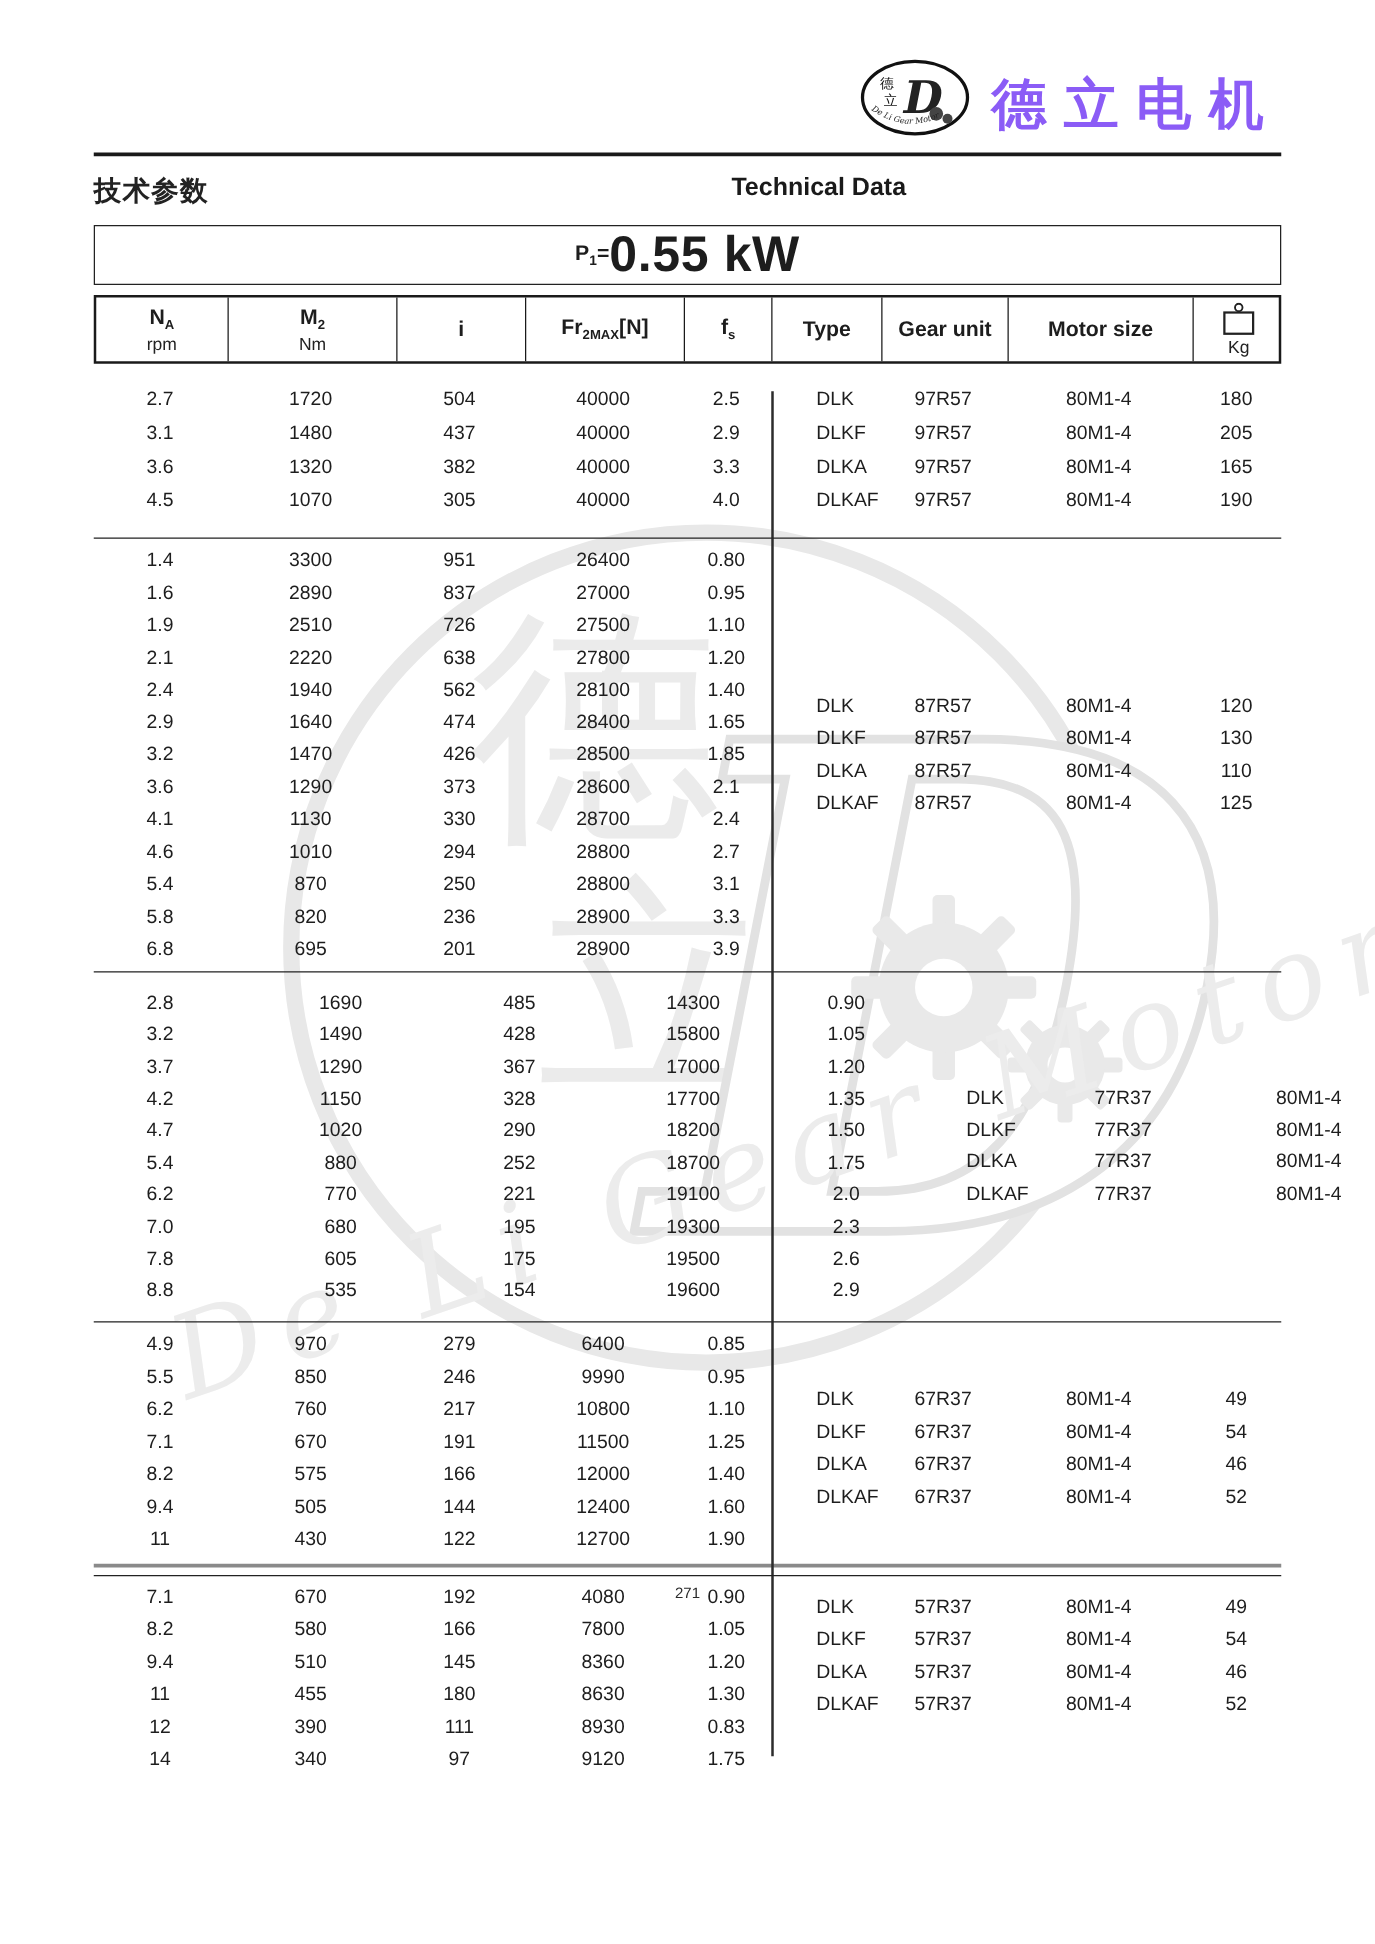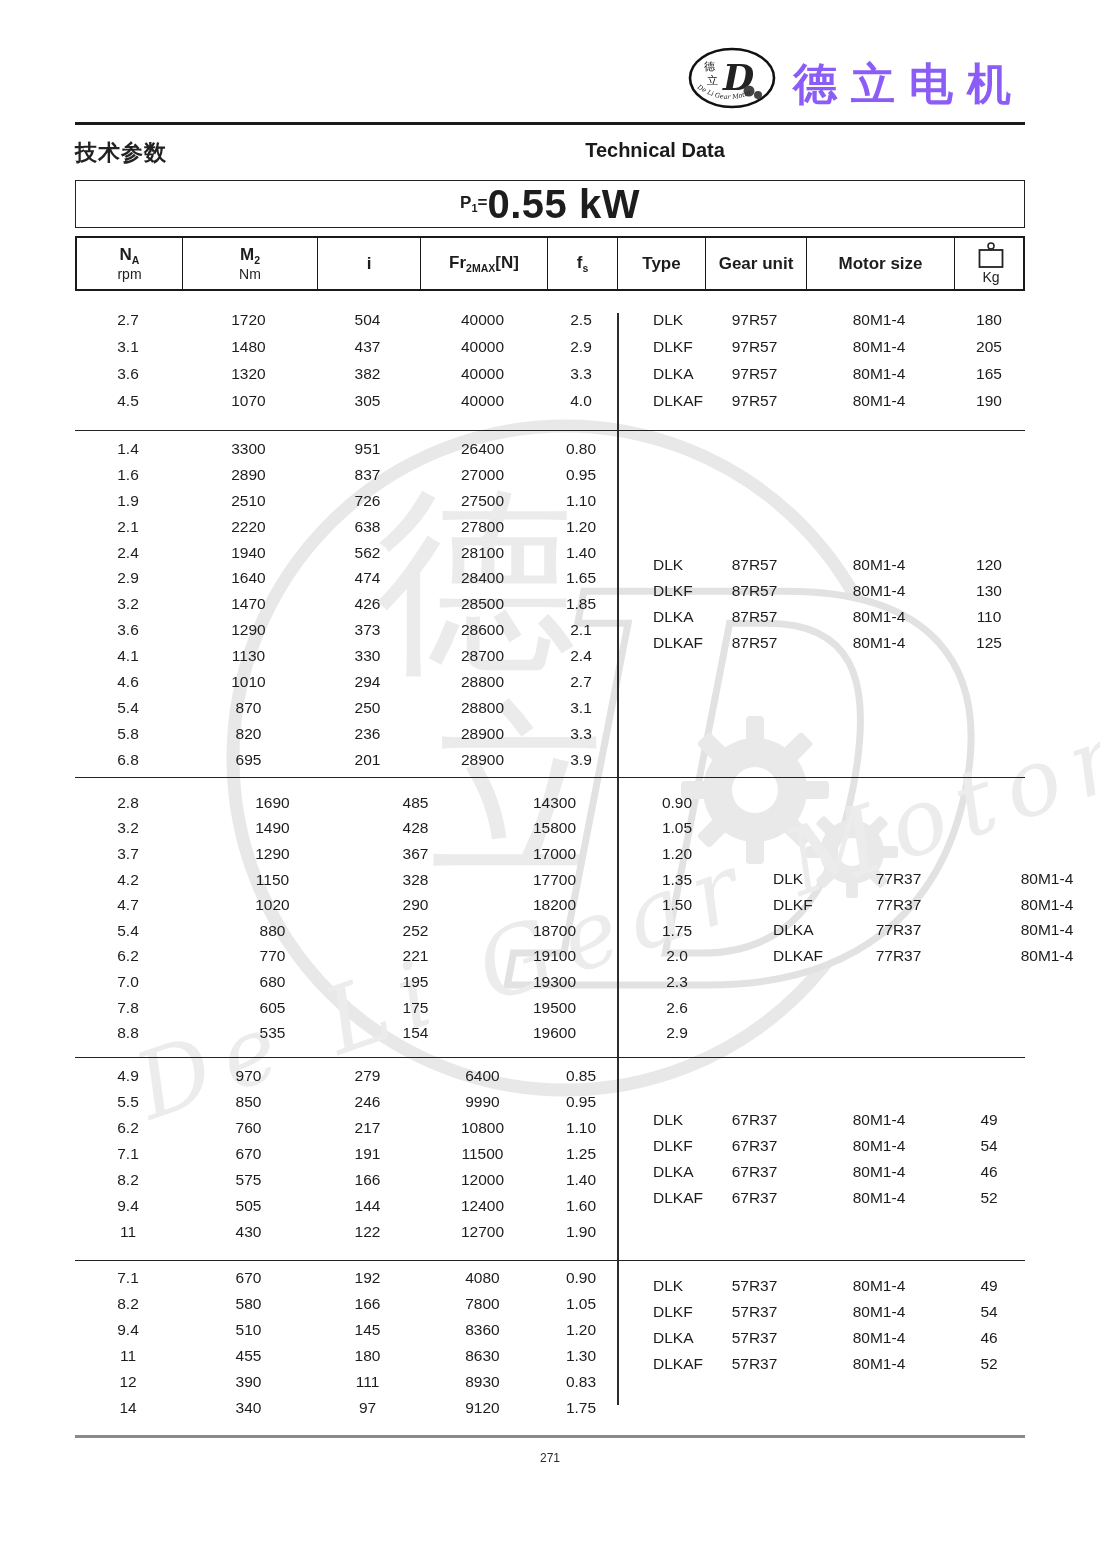--- a/index.html
+++ b/index.html
@@ -29,21 +29,21 @@
   .grid-cols { display:grid; grid-template-columns:106px 135px 103px 127px 70px 88px 101px 148px 72px; }
   .thead { margin-top:8px; height:55px; border:2px solid #1a1a1a; }
   .th { display:flex; flex-direction:column; align-items:center; justify-content:center; border-right:1.6px solid #1a1a1a; line-height:1.15; }
   .th:last-child { border-right:none; }
   .th .main { font-size:17px; font-weight:bold; }
   .th .main sub { font-size:10.5px; font-weight:bold; }
   .th .unit { font-size:14px; color:#222; }
   .kg-icon { display:block; margin-bottom:0px; }
 
   
-  .data-area { position:relative; height:1144px; }
+  .data-area { position:relative; height:960px; }
   .vdivider { position:absolute; left:542px; top:22px; width:1.6px; height:1092px; background:#2c2c2c; }
   .group { position:relative; }
   .group + .group { border-top:1.6px solid #222; }
   .trow { align-items:center; }
   .cell { text-align:center; font-size:15.5px; color:#1d1d1d; }
   .g1 { height:139px; padding:15px 0; }
   .g1 .trow { height:27px; }
   .g2 { height:347px; padding:5px 0; }
   .g2 .trow { height:25.9px; }
   .g3 { height:280px; padding:12px 0; }

